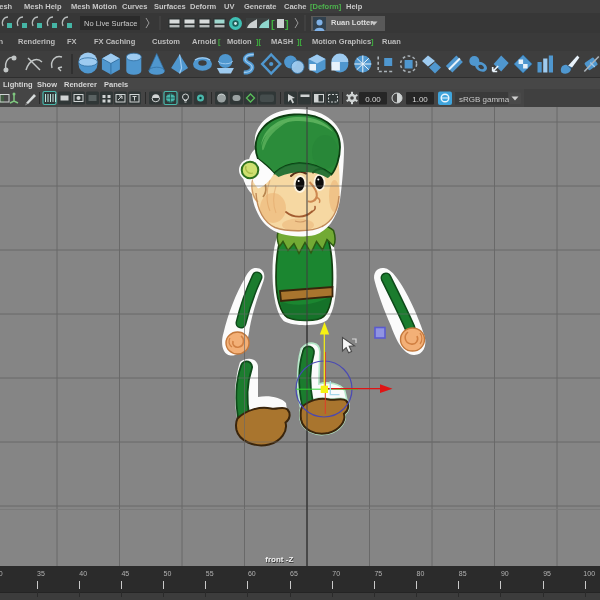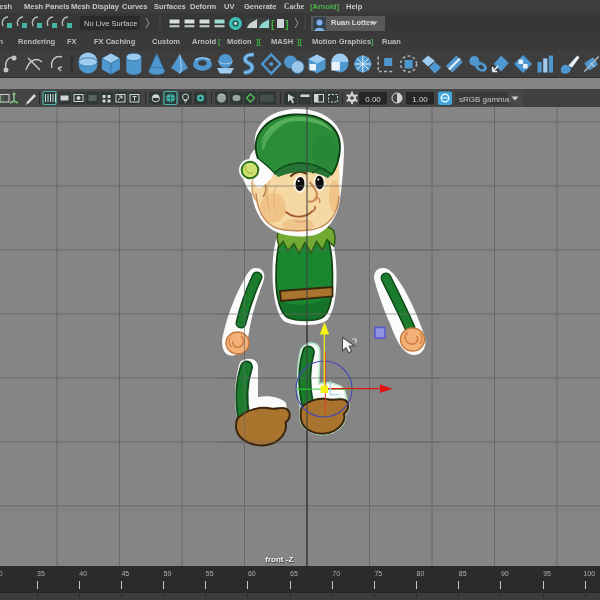--- a/index.html
+++ b/index.html
@@ -142,29 +142,29 @@
     <path d="M 342.5,337.5 L 342.5,351 L 346.2,347.6 L 348.6,352.8 L 351.6,351.4 L 349.2,346.3 L 354.5,345.8 Z" fill="#f5f5f5" stroke="#4a4a4a" stroke-width="1.1"></path>
         <path d="M 352,339 h 4 v 4" fill="none" stroke="#e8e8e8" stroke-width="1.2" opacity="0.85"></path>
   </g>
 
   <text x="266" y="562.5" font-family="Liberation Sans, sans-serif" font-size="8" font-weight="bold" fill="#1d1d1d" opacity="0.8">front -Z</text>
   <text x="265.3" y="561.8" font-family="Liberation Sans, sans-serif" font-size="8" font-weight="bold" fill="#f2f2f2">front -Z</text>
 </svg>
 
 <div class="abs" style="left:0;top:0;width:600px;height:13px;background:#3d3d3d;">
   <span class="mtxt" style="left:-7px;">Mesh</span>
-  <span class="mtxt" style="left:24px;">Mesh Panels</span>
-  <span class="mtxt" style="left:71px;">Mesh Display</span>
+  <span class="mtxt" style="left:24px;">Mesh Help</span>
+  <span class="mtxt" style="left:71px;">Mesh Motion</span>
   <span class="mtxt" style="left:122px;">Curves</span>
   <span class="mtxt" style="left:154px;">Surfaces</span>
   <span class="mtxt" style="left:190px;">Deform</span>
   <span class="mtxt" style="left:224px;">UV</span>
   <span class="mtxt" style="left:244px;">Generate</span>
-  <span class="mtxt" style="left:284px;font-family:Liberation Serif, serif;">Cache</span>
-  <span class="mtxt" style="left:310px;color:#4db44d;">[Arnold]</span>
+  <span class="mtxt" style="left:284px;">Cache</span>
+  <span class="mtxt" style="left:310px;color:#4db44d;">[Deform]</span>
   <span class="mtxt" style="left:346px;">Help</span>
 </div>
 
 <div class="abs" style="left:0;top:13px;width:600px;height:20px;background:#373737;">
   <svg class="abs" style="left:0;top:0;" width="600" height="20">
 
     <g fill="none" stroke="#b8bcbc" stroke-width="1.3">
       <path d="M 3,13 C 1,8 4,4 8,4"></path>
       <path d="M 18,13 C 16,8 19,4 23,4"></path>
       <path d="M 33,13 C 31,8 34,4 38,4"></path>
@@ -357,20 +357,26 @@
       <g transform="translate(591.8,64)">
             <rect x="-6" y="-5" width="11" height="9" rx="1.5" fill="#4f97cf" transform="rotate(-35)"></rect>
             <path d="M -7.5,7.5 L 7,-7.5" stroke="#aab2b8" stroke-width="1.6"></path>
             <path d="M -1.5,-1.5 L 3,3" stroke="#9ecbf0" stroke-width="1.4"></path>
           </g>
     </g>
       </svg>
 </div>
 <div class="abs" style="left:0;top:77px;width:600px;height:1px;background:#2e2e2e;"></div>
 
+<div class="abs" style="left:0;top:78px;width:600px;height:11px;background:#474747;">
+  <span class="ptxt" style="left:3px;">Lighting</span>
+  <span class="ptxt" style="left:37px;">Show</span>
+  <span class="ptxt" style="left:64px;">Renderer</span>
+  <span class="ptxt" style="left:104px;">Panels</span>
+</div>
 
 <div class="abs" style="left:0;top:89px;width:600px;height:18px;background:#454545;">
   <svg class="abs" style="left:0;top:0;" width="600" height="18">
       <path d="M -2,5 h6 v9 h-6 Z" fill="#3f5a3f"></path>
         <path d="M 14,6 L 14,12 M 10,14 L 14,12 L 18,14" stroke="#7fc87f" fill="none" stroke-width="1.5"></path>
         <circle cx="14" cy="5" r="1.5" fill="#7fc87f"></circle>
       <path d="M 26,14 L 34,5 L 36,7 L 28,15 Z" fill="#d8dcdc"></path>
         <path d="M 26,14 l -1,2.5 2.5,-1 Z" fill="#888"></path>
       <line x1="39.5" y1="3" x2="39.5" y2="15" stroke="#2a2a2a"></line>
       <rect x="43" y="2.5" width="13" height="13" rx="1.5" fill="#303737" stroke="#49b8ac" stroke-width="1.2"></rect>

